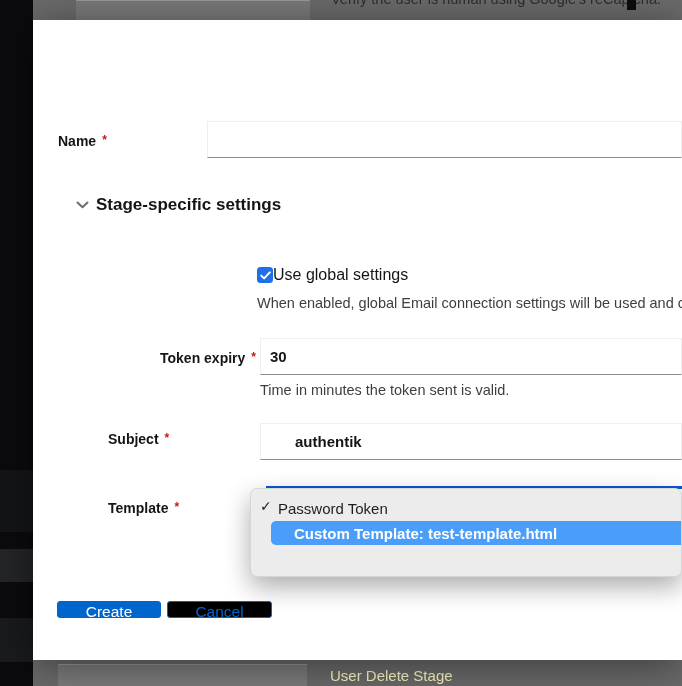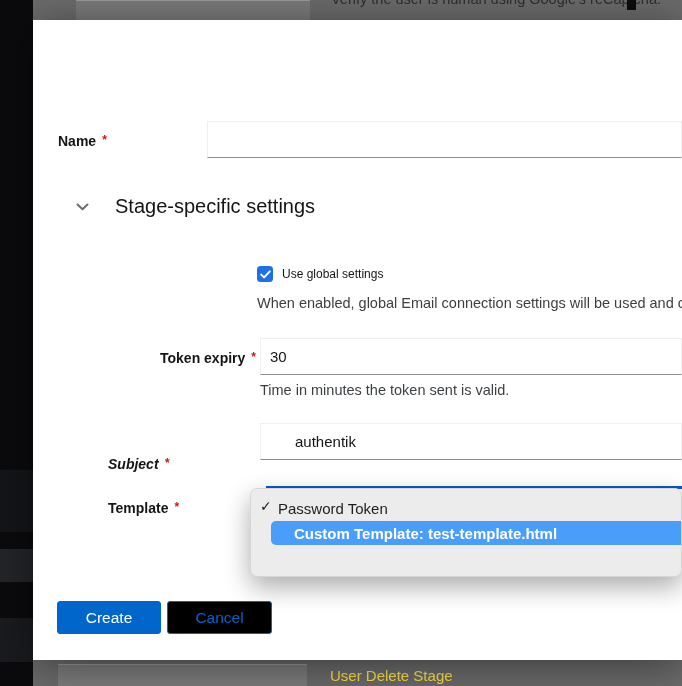--- a/index.html
+++ b/index.html
@@ -12,71 +12,71 @@
   .sidebar{position:absolute;left:0;top:0;width:33px;height:686px;background:#0b0b0d;}
   .sidebar .patch1{position:absolute;left:0;top:470px;width:33px;height:62px;background:#141518;}
   .sidebar .patch2{position:absolute;left:0;top:549px;width:33px;height:33px;background:#232528;}
   .sidebar .patch3{position:absolute;left:0;top:618px;width:33px;height:44px;background:#1a1b1e;}
   .strip{position:absolute;left:33px;width:649px;background:#6b6b6b;overflow:hidden;}
   .strip-top{top:0;height:20px;}
   .strip-bottom{top:660px;height:26px;}
   .bg-card-top{position:absolute;left:43px;top:0;width:234px;height:20px;background:#7a7a7a;border-top:1px solid #9a9a9a;}
   .bg-card-bottom{position:absolute;left:25px;top:4px;width:249px;height:22px;background:#7d7d7d;border-top:1px solid #989898;}
   .bg-top-text{position:absolute;left:298px;top:-9px;font-size:14.5px;color:#2e2e2e;white-space:nowrap;}
-  .bg-bottom-text{position:absolute;left:297px;top:7px;font-size:15px;color:#fde047;white-space:nowrap;}
+  .bg-bottom-text{position:absolute;left:297px;top:7px;font-size:15px;color:#fef9c3;white-space:nowrap;}
   .bg-black-sq{position:absolute;left:594px;top:0;width:9px;height:10px;background:#0d0d0d;}
 
   
   .modal{
     position:absolute;left:33px;top:20px;width:649px;height:640px;
     background:#ffffff;overflow:hidden;
     box-shadow:0 6px 40px rgba(0,0,0,0.45);
   }
   .modal-title{position:absolute;left:25px;top:23px;font-size:24px;font-weight:700;color:#151515;letter-spacing:.2px;}
   .field-label{position:absolute;font-size:14px;font-weight:700;color:#151515;white-space:nowrap;}
   .req{color:#c9190b;font-size:12px;margin-left:6px;vertical-align:2px;font-weight:700;}
   .text-input{
     position:absolute;height:37px;background:#fff;box-sizing:border-box;
     border:1px solid #efefef;border-bottom:1.5px solid #8a8d90;
     font-family:"Liberation Sans","DejaVu Sans",sans-serif;
-    font-size:15px;color:#151515;padding:0 0 0 9px;outline:none;
+    font-size:15px;color:#151515;padding:0 0 0 9px;outline:none;font-weight:bold;
   }
   .helper{position:absolute;font-size:14.5px;color:#3c3f42;white-space:nowrap;}
 
   .section-toggle{position:absolute;left:25px;top:175px;display:flex;align-items:center;cursor:pointer;background:none;border:none;padding:0;}
   .section-chevron{margin-left:18px;display:inline-flex;}
-  .section-label{margin-left:26px;font-size:20px;color:#151515;font-family:"Liberation Sans","DejaVu Sans",sans-serif;}
+  .section-label{margin-left:7px;font-size:17px;color:#151515;font-family:"Liberation Sans","DejaVu Sans",sans-serif;font-weight:bold;}
 
   .checkbox-row{position:absolute;left:224px;top:246px;display:flex;align-items:center;}
   .checkbox{
     width:16px;height:16px;border-radius:3.5px;background:#1f6fe9;
     display:inline-flex;align-items:center;justify-content:center;cursor:pointer;flex:0 0 auto;
   }
   .checkbox svg{display:block;}
-  .checkbox-label{margin-left:9px;font-size:12px;color:#151515;}
+  .checkbox-label{font-size:16px;color:#151515;}
 
   
   .select-focus-line{position:absolute;left:233px;top:466px;width:416px;height:2.5px;background:#0a58cc;}
   .dropdown{
     position:absolute;left:217px;top:468px;width:432px;height:89px;
     background:#ececec;border:1px solid #d6d6d6;box-sizing:border-box;
     border-radius:7px;box-shadow:0 10px 26px rgba(0,0,0,0.33);
     padding-top:6px;
   }
   .dd-item{position:relative;height:26px;display:flex;align-items:center;font-size:15px;color:#1d1d1f;cursor:pointer;}
   .dd-check{position:absolute;left:9px;top:3px;font-size:14px;color:#1d1d1f;}
   .dd-text{margin-left:27px;white-space:nowrap;}
   .dd-item.highlight{
     margin-left:20px;height:24px;border-radius:5px 0 0 5px;
     background:#4a9df8;color:#ffffff;font-weight:700;
   }
   .dd-item.highlight .dd-text{margin-left:23px;}
 
   
-  .btn{position:absolute;top:581px;height:33px;border-radius:3px;font-size:15.5px;
+  .btn{position:absolute;top:581px;height:17px;border-radius:3px;font-size:15.5px;
        font-family:"Liberation Sans","DejaVu Sans",sans-serif;cursor:pointer;}
   .btn-create{left:24px;width:104px;background:#0066cc;border:1px solid #0066cc;color:#ffffff;}
   .btn-cancel{left:134px;width:105px;background:#000000;border:1px solid #0066cc;color:#0066cc;}
 </style>
 </head>
 <body>
 
 <div class="sidebar">
   <div class="patch1"></div>
   <div class="patch2"></div>
@@ -118,21 +118,21 @@
       </span>
     </span>
     <span class="checkbox-label">Use global settings</span>
   </div>
   <div class="helper" style="left:224px;top:275px;">When enabled, global Email connection settings will be used and con</div>
 
   <label class="field-label" style="left:83px;top:330px;margin-left:44px;"><span>Token expiry</span><span class="req">*</span></label>
   <input class="text-input" style="left: 227px; top: 318px; width: 422px;" type="text" value="30">
   <div class="helper" style="left:227px;top:362px;">Time in minutes the token sent is valid.</div>
 
-  <label class="field-label" style="left:75px;top:436px;font-style:italic;"><span>Subject</span><span class="req">*</span></label>
+  <label class="field-label" style="left:75px;top:411px;"><span>Subject</span><span class="req">*</span></label>
   <input class="text-input" style="left: 227px; top: 403px; width: 422px; padding-left: 34px;" type="text" value="authentik">
 
   <label class="field-label" style="left:75px;top:480px;"><span>Template</span><span class="req">*</span></label>
 
   <div class="select-focus-line"></div>
 
   <div class="dropdown">
     <div class="dd-item">
       <span class="dd-check">✓</span>
       <span class="dd-text">Password Token</span>

